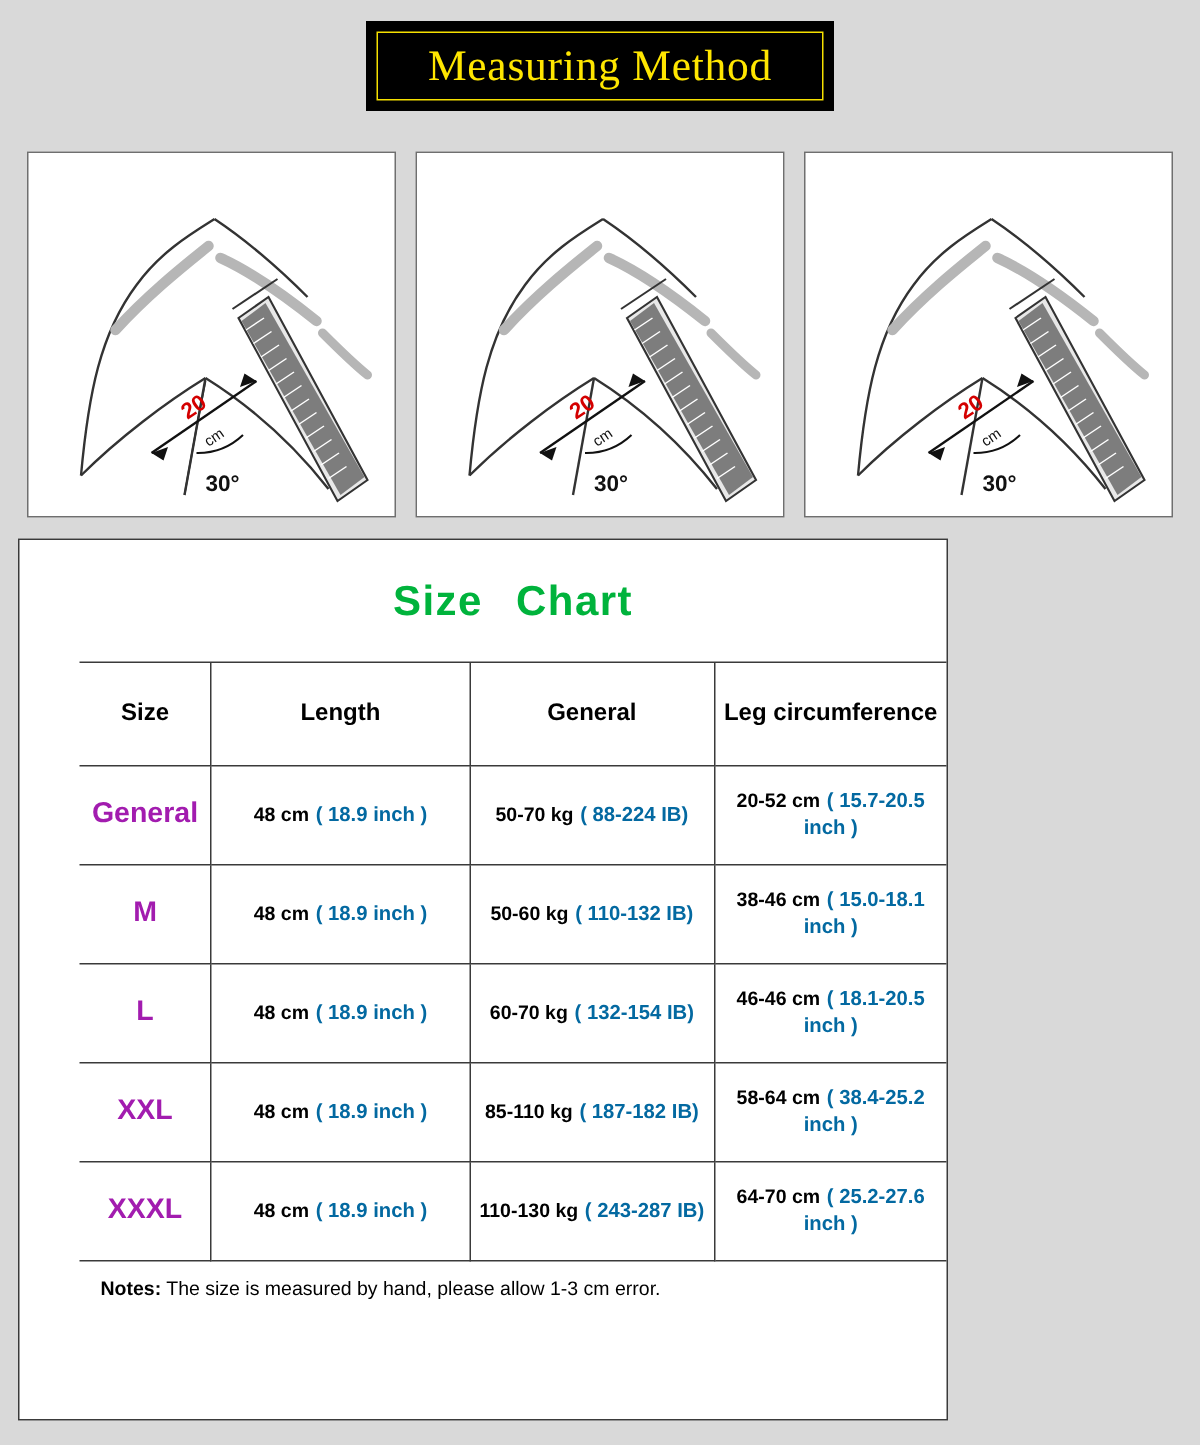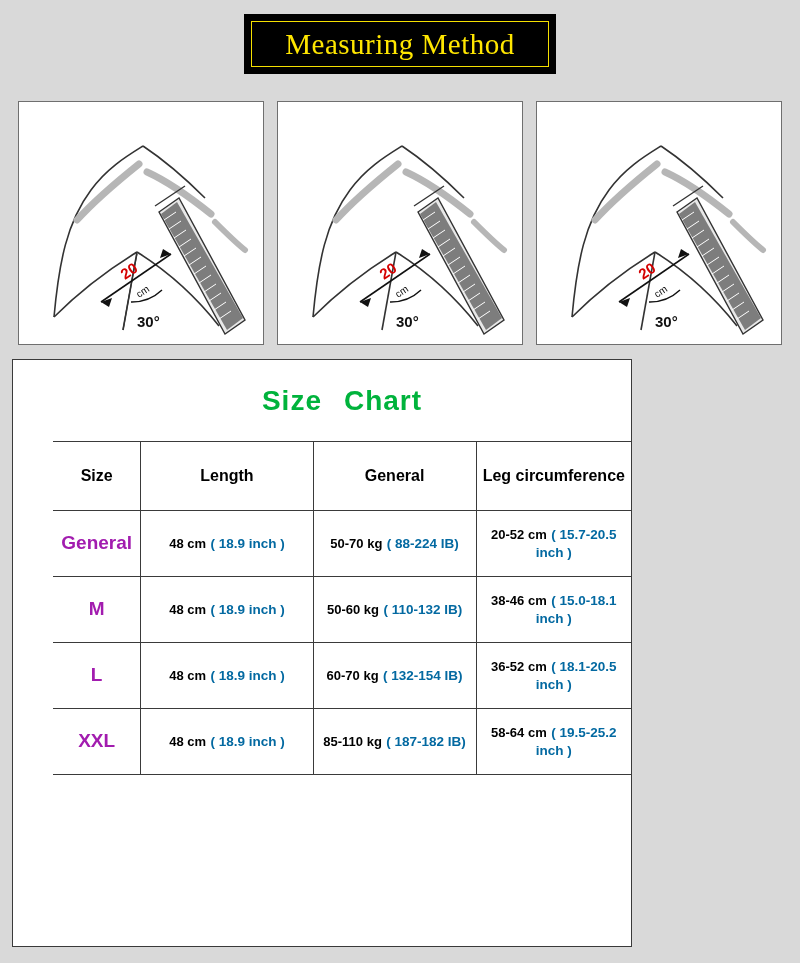--- a/index.html
+++ b/index.html
@@ -349,27 +349,36 @@
         <tr>
           <td><span class="size-label">M</span></td>
           <td><span class="cell-main">48 cm</span> <span class="cell-sub">( 18.9 inch )</span></td>
           <td><span class="cell-main">50-60 kg</span> <span class="cell-sub">( 110-132 IB)</span></td>
           <td><span class="cell-main">38-46 cm</span> <span class="cell-sub">( 15.0-18.1 inch )</span></td>
         </tr>
         <tr>
           <td><span class="size-label">L</span></td>
           <td><span class="cell-main">48 cm</span> <span class="cell-sub">( 18.9 inch )</span></td>
           <td><span class="cell-main">60-70 kg</span> <span class="cell-sub">( 132-154 IB)</span></td>
-          <td><span class="cell-main">36-52 cm</span> <span class="cell-sub">( 18.1-20.5 inch )</span></td>
+          <td><span class="cell-main">46-46 cm</span> <span class="cell-sub">( 18.1-20.5 inch )</span></td>
         </tr>
         <tr>
           <td><span class="size-label">XXL</span></td>
           <td><span class="cell-main">48 cm</span> <span class="cell-sub">( 18.9 inch )</span></td>
           <td><span class="cell-main">85-110 kg</span> <span class="cell-sub">( 187-182 IB)</span></td>
-          <td><span class="cell-main">58-64 cm</span> <span class="cell-sub">( 19.5-25.2 inch )</span></td>
+          <td><span class="cell-main">58-64 cm</span> <span class="cell-sub">( 38.4-25.2 inch )</span></td>
+        </tr>
+        <tr>
+          <td><span class="size-label">XXXL</span></td>
+          <td><span class="cell-main">48 cm</span> <span class="cell-sub">( 18.9 inch )</span></td>
+          <td><span class="cell-main">110-130 kg</span> <span class="cell-sub">( 243-287 IB)</span></td>
+          <td><span class="cell-main">64-70 cm</span> <span class="cell-sub">( 25.2-27.6 inch )</span></td>
         </tr>
       </tbody>
     </table>
 
+    <div class="notes-row">
+      <b>Notes:</b><span> The size is measured by hand, please allow 1-3 cm error.</span>
+    </div>
 
   </div>
 
 </div>
 
 </body></html>

